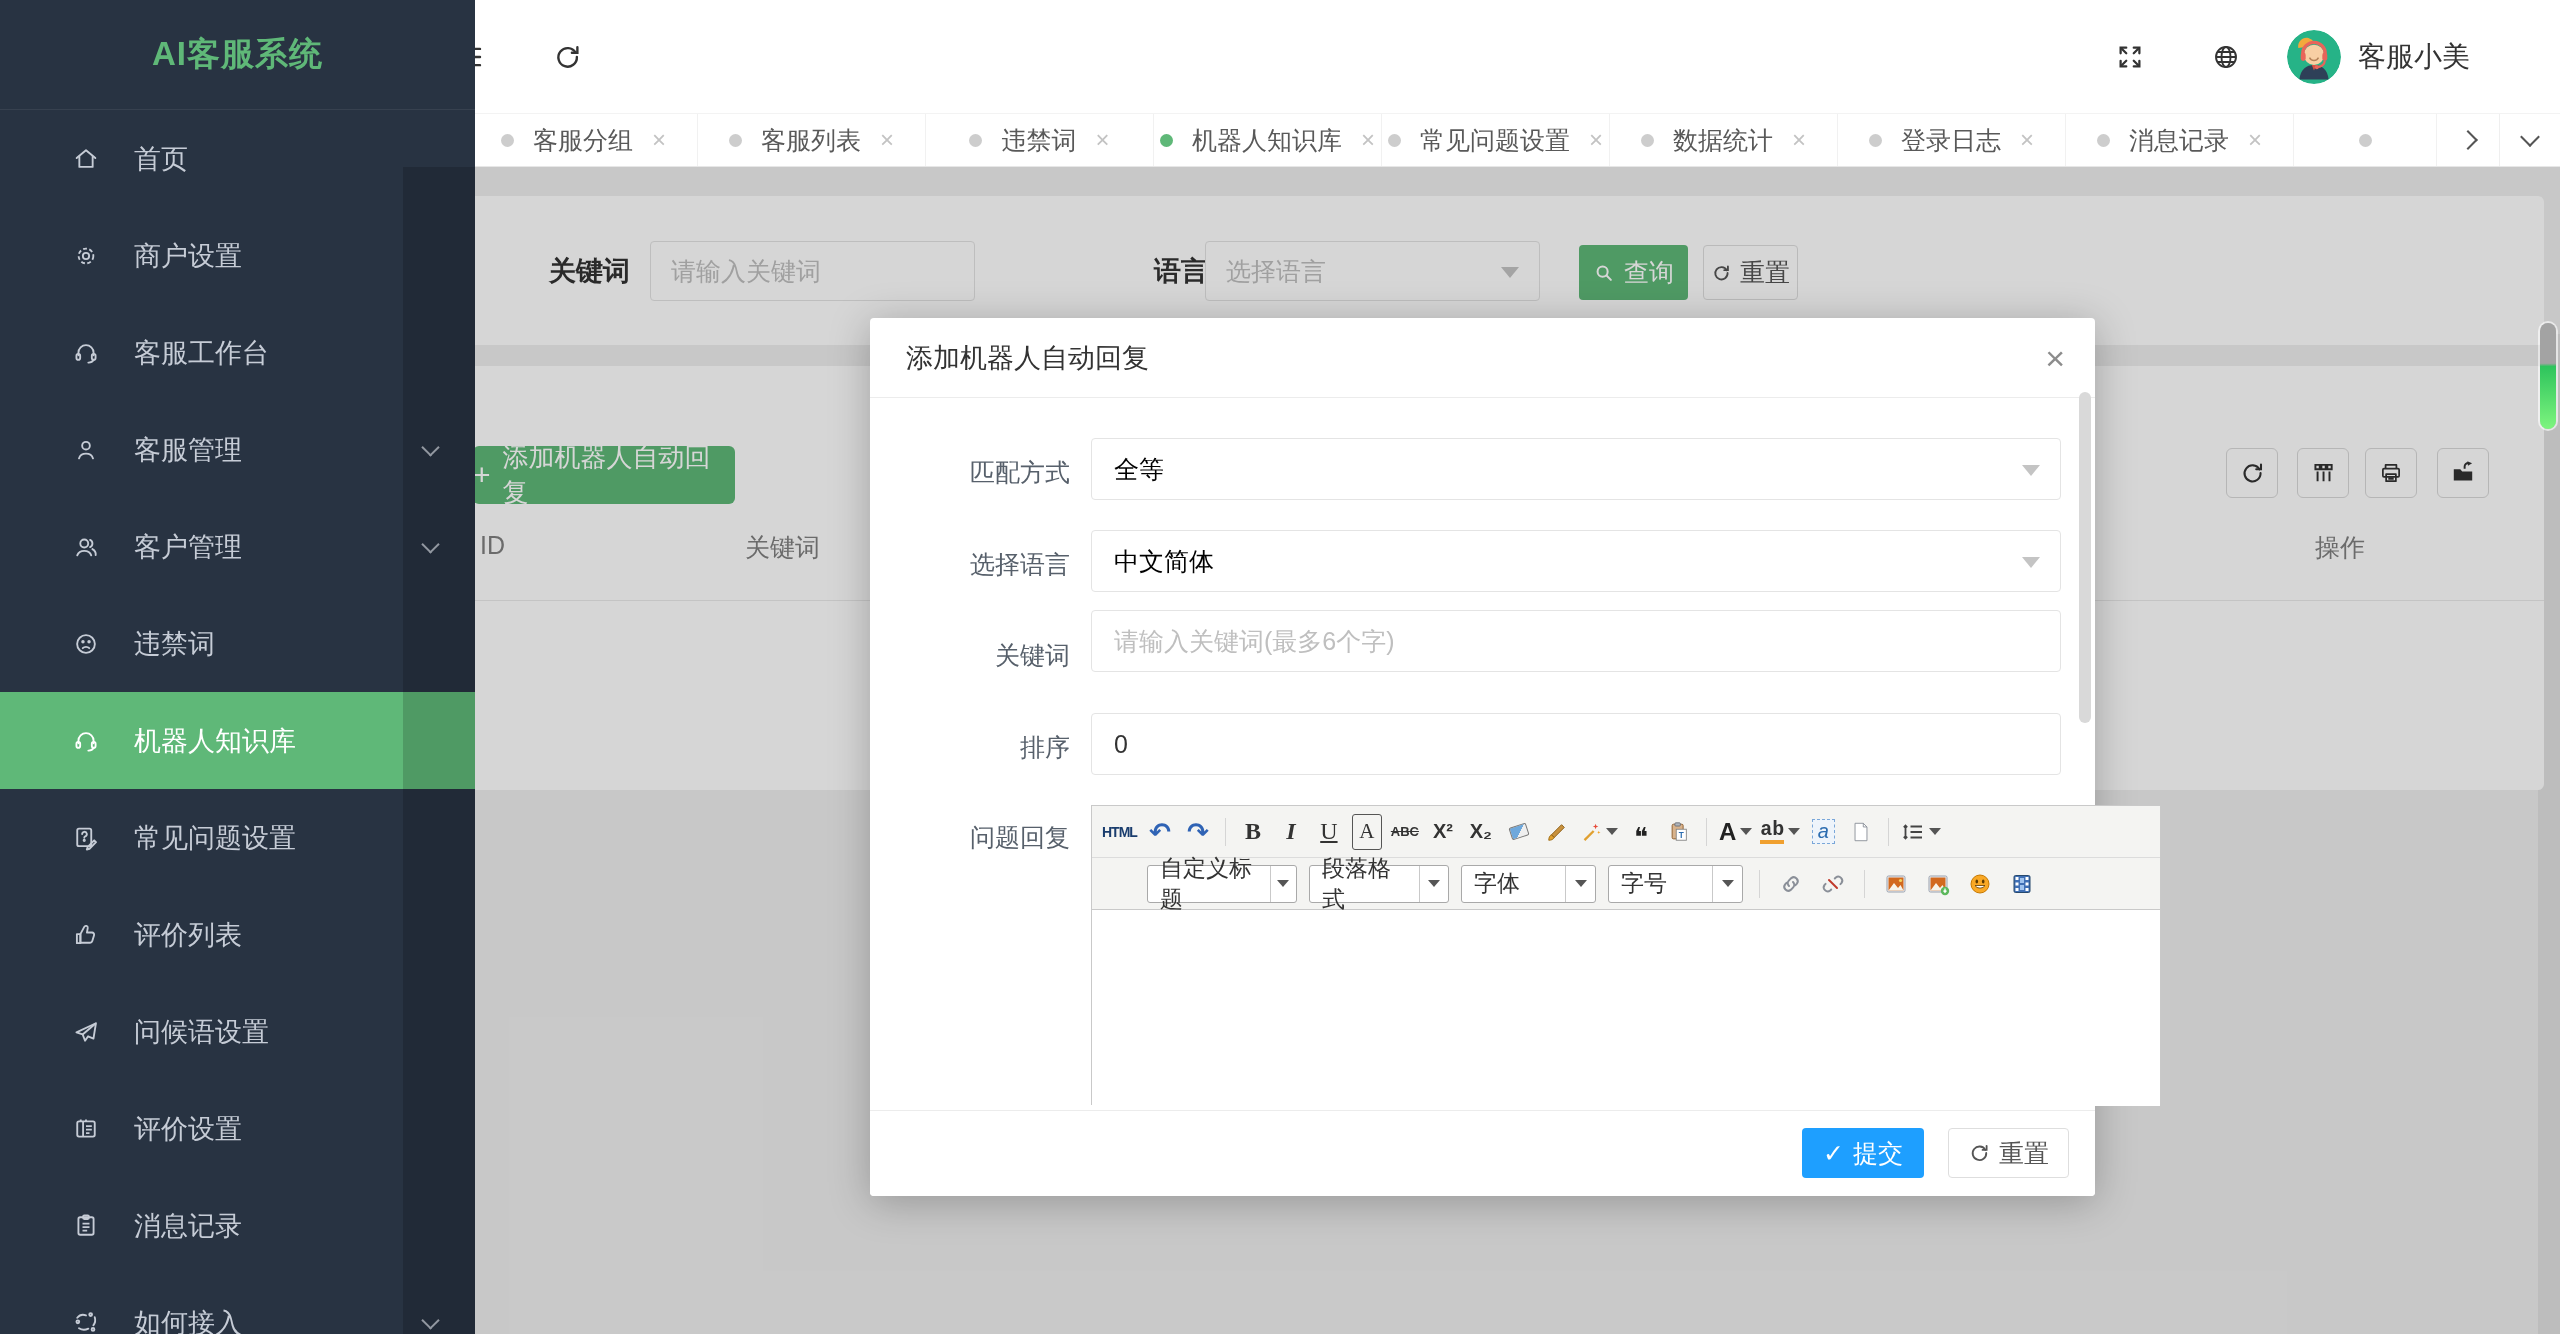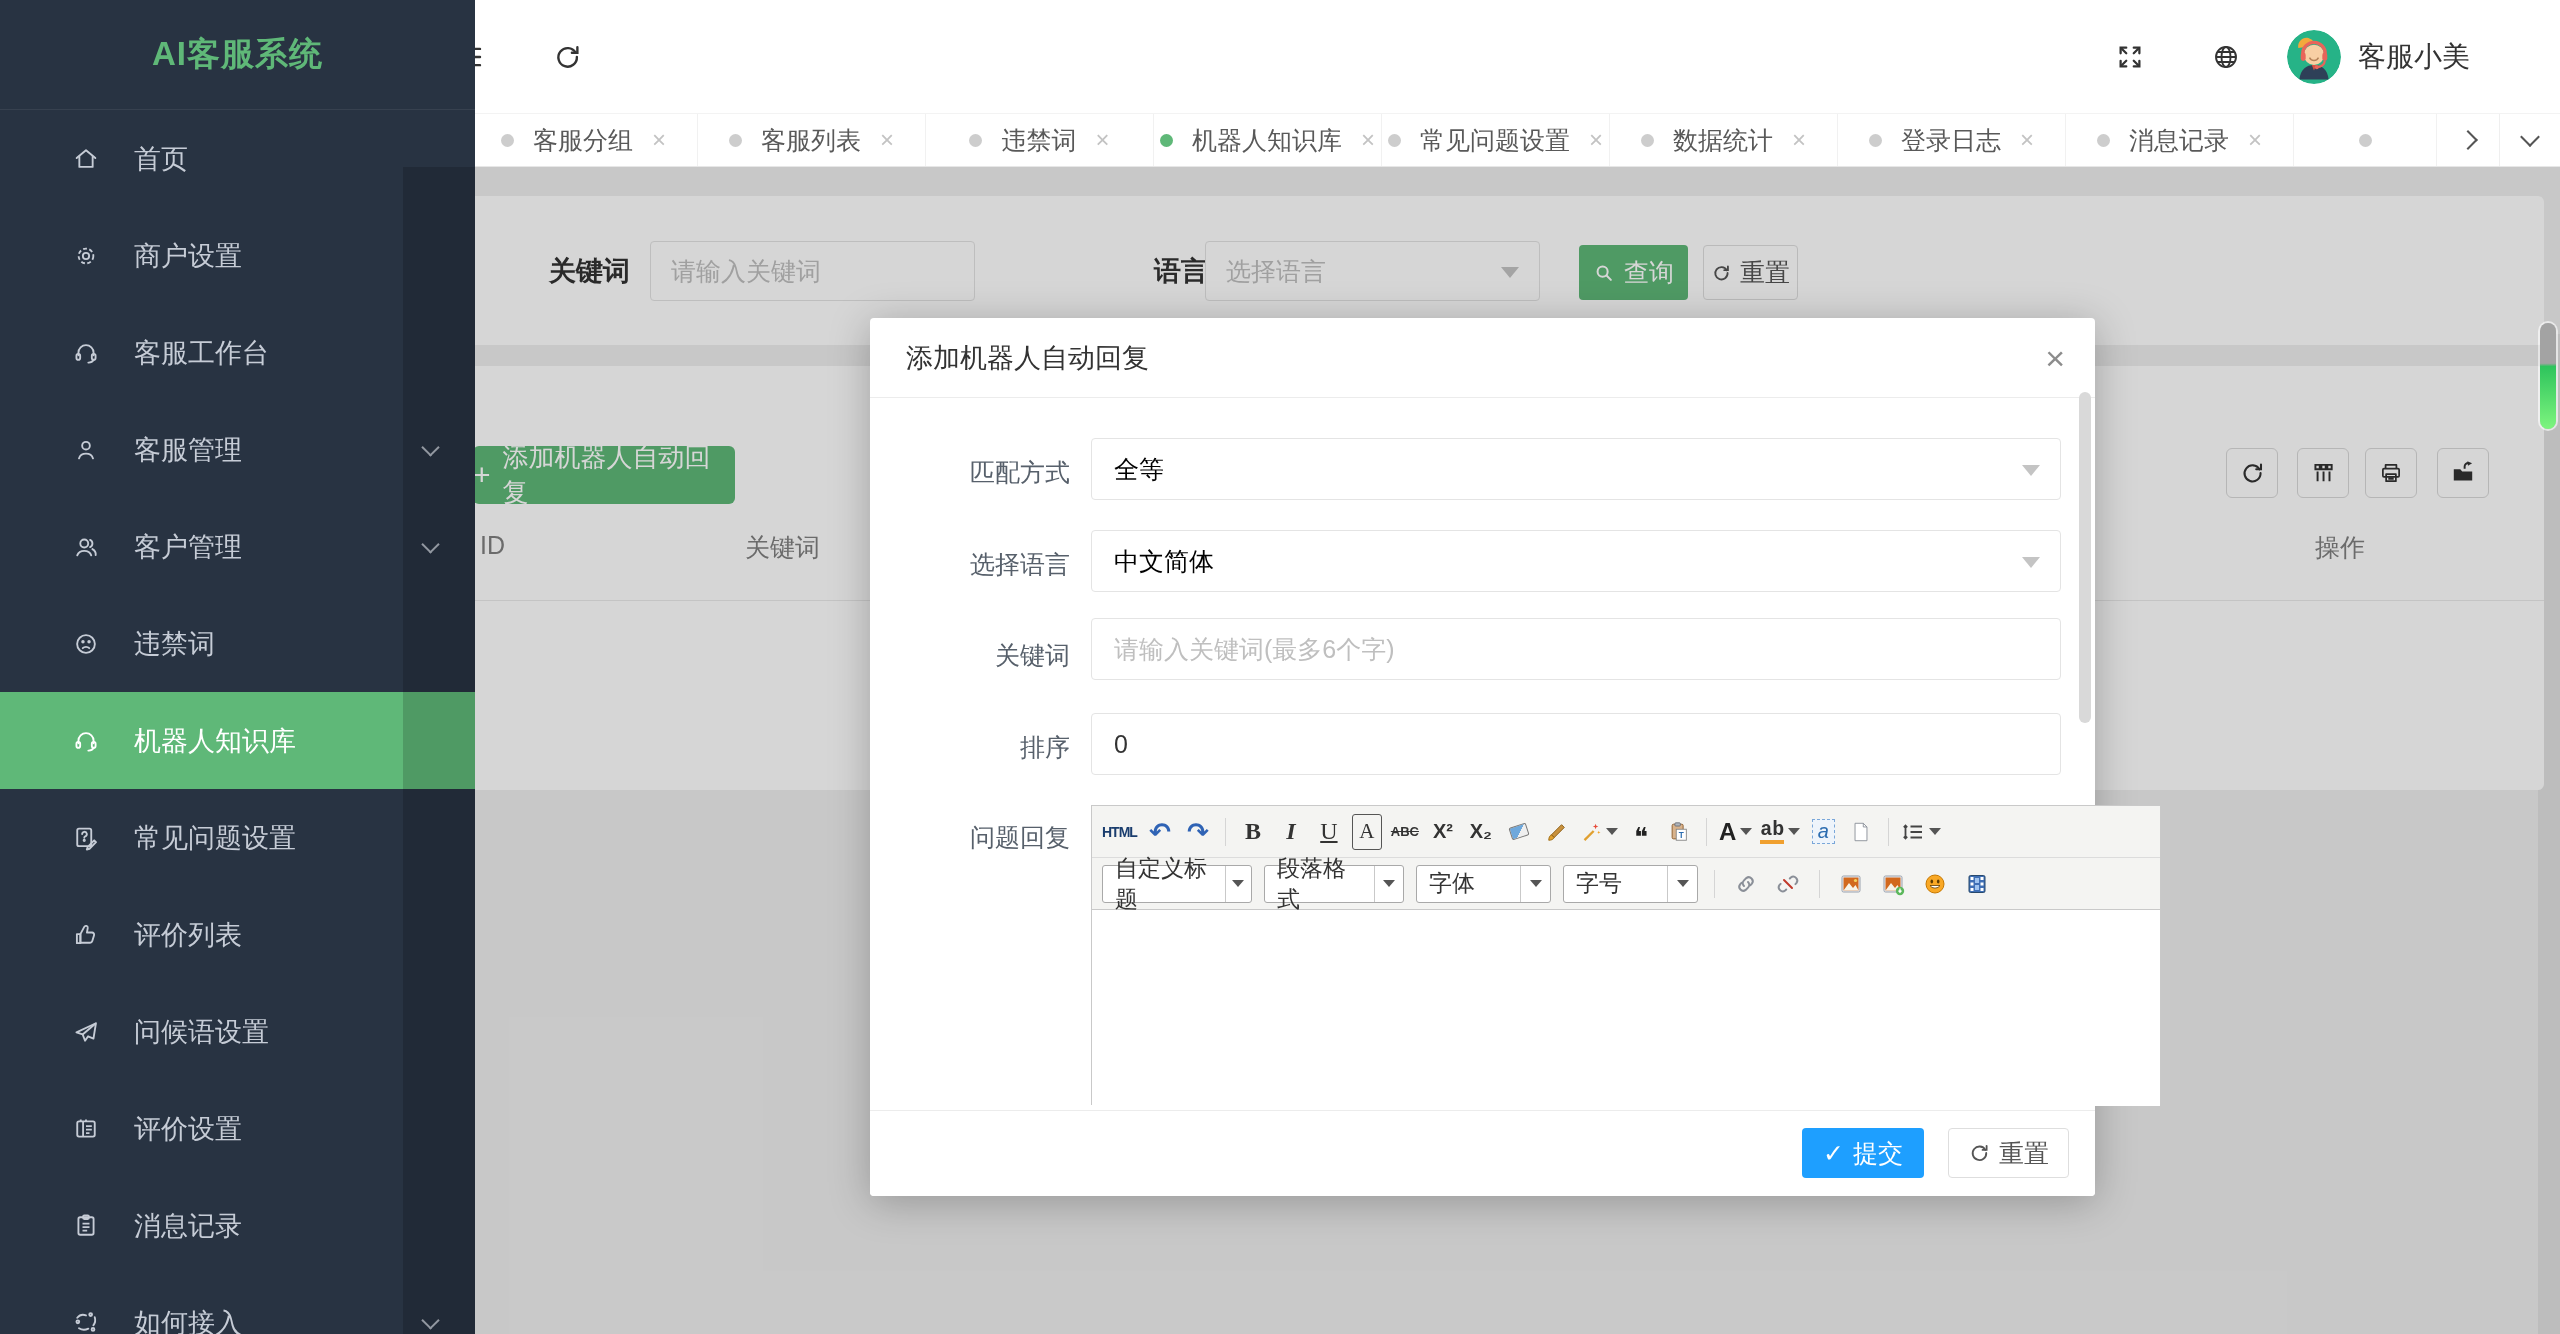--- a/index.html
+++ b/index.html
@@ -440,21 +440,21 @@
       <span class="tri"></span>
     </div>
 
     <span class="m-lab" style="top:230px;">选择语言</span>
     <div class="m-ctl" style="top:212px;">
       <span class="val">中文简体</span>
       <span class="tri"></span>
     </div>
 
     <span class="m-lab" style="top:321px;">关键词</span>
-    <input class="m-ctl inp" style="top: 300px;" placeholder="请输入关键词(最多6个字)">
+    <input class="m-ctl inp" style="top: 292px;" placeholder="请输入关键词(最多6个字)">
 
     <span class="m-lab" style="top:413px;">排序</span>
     <input class="m-ctl inp" style="top: 395px;" value="0">
 
     <span class="m-lab" style="top:503px;">问题回复</span>
 
     <div class="editor">
       <div class="tb">
         <span class="ti g-html">HTML</span>
         <span class="ti g-ud">↶</span>
@@ -515,21 +515,21 @@
         <span class="ti">
             <svg width="24" height="24" viewBox="0 0 24 24" fill="none" stroke="#444" stroke-width="1.8">
               <path d="M4.5 5.5v13M2.8 7.3 4.5 5.5l1.7 1.8M2.8 16.7l1.7 1.8 1.7-1.8"></path>
               <path d="M9.5 6.5H21M9.5 12H21M9.5 17.5H21"></path>
             </svg>
             <span class="caret"></span>
           </span>
       </div>
 
       <div class="tb" style="border-bottom:1px solid #c9c9c9;gap:12px;">
-        <span class="chip" style="width:150px;">
+        <span class="chip" style="width:150px;margin-left:45px;">
             <span>自定义标题</span>
             <span class="cwrap">
               <span class="caret" style="margin:0;"></span>
             </span>
           </span>
         <span class="chip" style="width:140px;">
             <span>段落格式</span>
             <span class="cwrap">
               <span class="caret" style="margin:0;"></span>
             </span>

